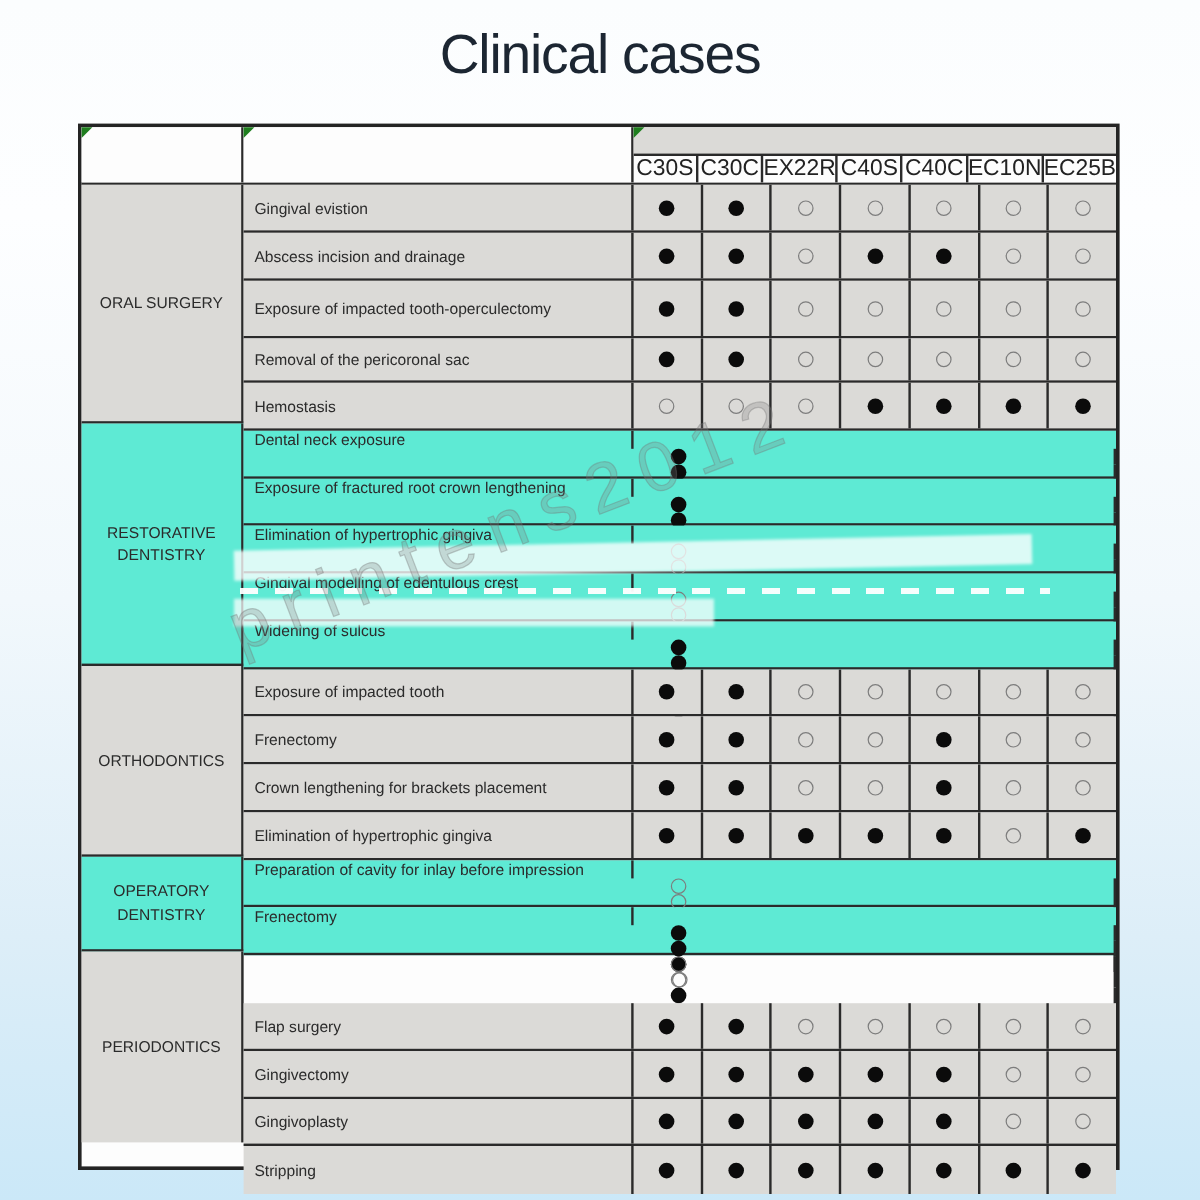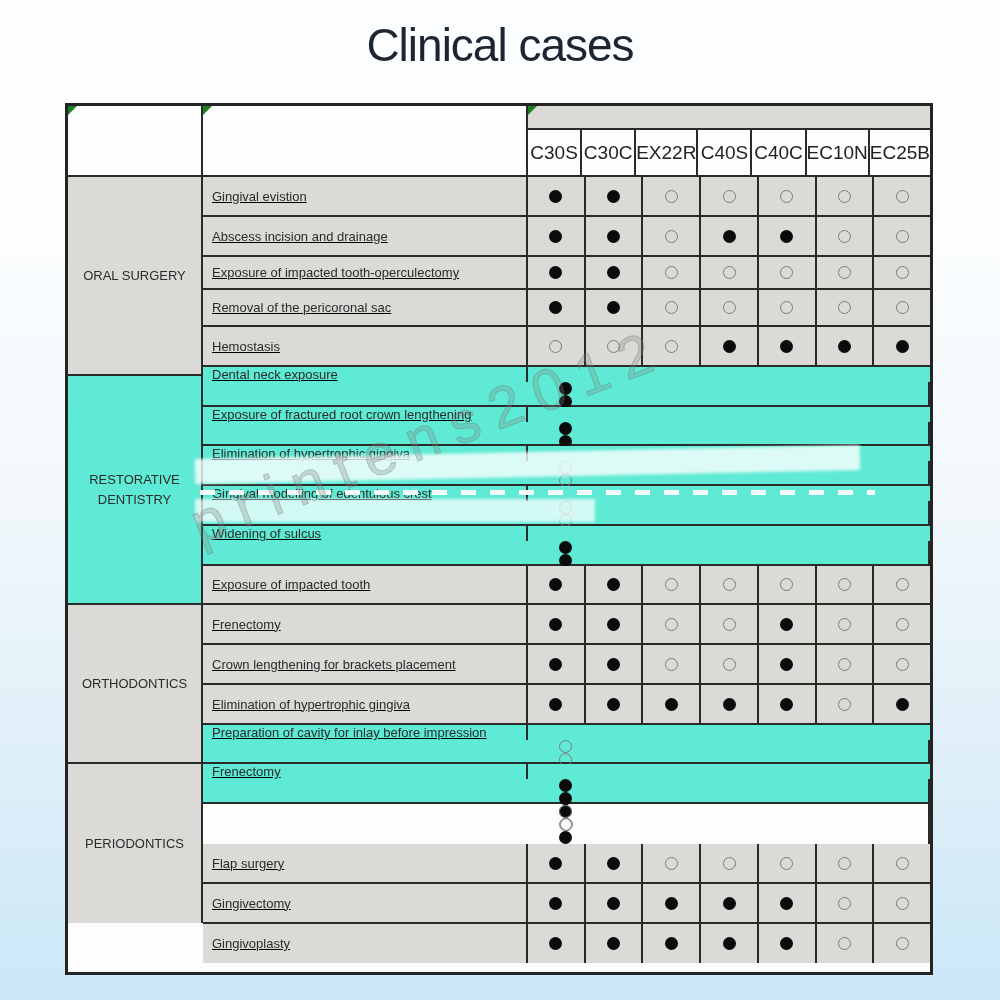--- a/index.html
+++ b/index.html
@@ -28,21 +28,21 @@
   .hcol:last-child{border-right:none;}
   .tri{position:absolute;top:0;left:0;width:0;height:0;
        border-top:9px solid #1f7e1f;border-right:9px solid transparent;}
   .tbody{flex:1;display:flex;}
   .cat-col{width:135px;display:flex;flex-direction:column;}
   .rows-col{flex:1;display:flex;flex-direction:column;}
   .cat-cell{box-sizing:border-box;border-right:2px solid #2a2a2a;border-bottom:2px solid #2a2a2a;
             display:flex;align-items:center;justify-content:center;}
   .cat-cell:last-child{border-bottom:none;}
   .cat-label{font-size:13px;color:#2b2b2b;text-align:center;line-height:1.5;padding:0 6px;}
-  .row{display:flex;box-sizing:border-box;border-bottom:2px solid #2a2a2a;text-decoration:underline;}
+  .row{display:flex;box-sizing:border-box;border-bottom:2px solid #2a2a2a;}
   .row:last-child{border-bottom:none;}
   .proc{width:325px;box-sizing:border-box;border-right:2px solid #2a2a2a;display:flex;align-items:center;
         padding:0 6px 0 9px;font-size:13px;color:#2b2b2b;}
   .dcell{flex:1;box-sizing:border-box;border-right:2px solid #2a2a2a;display:flex;align-items:center;justify-content:center;}
   .dcell:last-child{border-right:none;}
   .gray{background:#dbdad7;}
   .white{background:#5eead4;flex-direction:column;}
   .dot-f{width:13px;height:13px;border-radius:50%;background:#0b0b0b;}
   .dot-o{width:11px;height:11px;border-radius:50%;border:1.5px solid #7d7d7d;background:transparent;}
   .overlay{position:absolute;pointer-events:none;}
@@ -85,26 +85,29 @@
           <div class="hcol">EC10N</div>
           <div class="hcol">EC25B</div>
         </div>
     </div>
   </div>
   <div class="tbody">
     <div class="cat-col" id="cat-col">
         <div class="cat-cell gray" style="height: 199px;">
           <div class="cat-label">ORAL SURGERY</div>
         </div>
-        <div class="cat-cell white" style="height: 229px;">
+        <div class="cat-cell white" style="height: 202px;">
           <div class="cat-label">RESTORATIVE DENTISTRY</div>
         </div>
         <div class="cat-cell gray" style="height: 159px;">
           <div class="cat-label">ORTHODONTICS</div>
         </div>
+        <div class="cat-cell white" style="height: 79px;">
+          <div class="cat-label">OPERATORY DENTISTRY</div>
+        </div>
         <div class="cat-cell gray" style="height: 159px;">
           <div class="cat-label">PERIODONTICS</div>
         </div>
       </div>
     <div class="rows-col" id="rows-col">
         <div class="row gray" style="height: 40px;">
           <div class="proc">Gingival evistion</div>
           <div class="dcell">
             <span class="dot-f"></span>
           </div>
@@ -144,21 +147,21 @@
           <div class="dcell">
             <span class="dot-f"></span>
           </div>
           <div class="dcell">
             <span class="dot-o"></span>
           </div>
           <div class="dcell">
             <span class="dot-o"></span>
           </div>
         </div>
-        <div class="row gray" style="height: 33px;">
+        <div class="row gray" style="height: 48px;">
           <div class="proc">Exposure of impacted tooth-operculectomy</div>
           <div class="dcell">
             <span class="dot-f"></span>
           </div>
           <div class="dcell">
             <span class="dot-f"></span>
           </div>
           <div class="dcell">
             <span class="dot-o"></span>
           </div>
@@ -550,20 +553,44 @@
             <span class="dot-f"></span>
           </div>
           <div class="dcell">
             <span class="dot-f"></span>
           </div>
           <div class="dcell">
             <span class="dot-o"></span>
           </div>
           <div class="dcell">
             <span class="dot-o"></span>
+          </div>
+        </div>
+        <div class="row gray" style="height: 40px;">
+          <div class="proc">Stripping</div>
+          <div class="dcell">
+            <span class="dot-f"></span>
+          </div>
+          <div class="dcell">
+            <span class="dot-f"></span>
+          </div>
+          <div class="dcell">
+            <span class="dot-f"></span>
+          </div>
+          <div class="dcell">
+            <span class="dot-f"></span>
+          </div>
+          <div class="dcell">
+            <span class="dot-f"></span>
+          </div>
+          <div class="dcell">
+            <span class="dot-f"></span>
+          </div>
+          <div class="dcell">
+            <span class="dot-f"></span>
           </div>
         </div>
       </div>
   </div>
 </div>
 
 <div class="overlay smudge1"></div>
 <div class="overlay smudge2"></div>
 <div class="overlay dashcut"></div>
 <div class="overlay wmark">printens2012</div>

